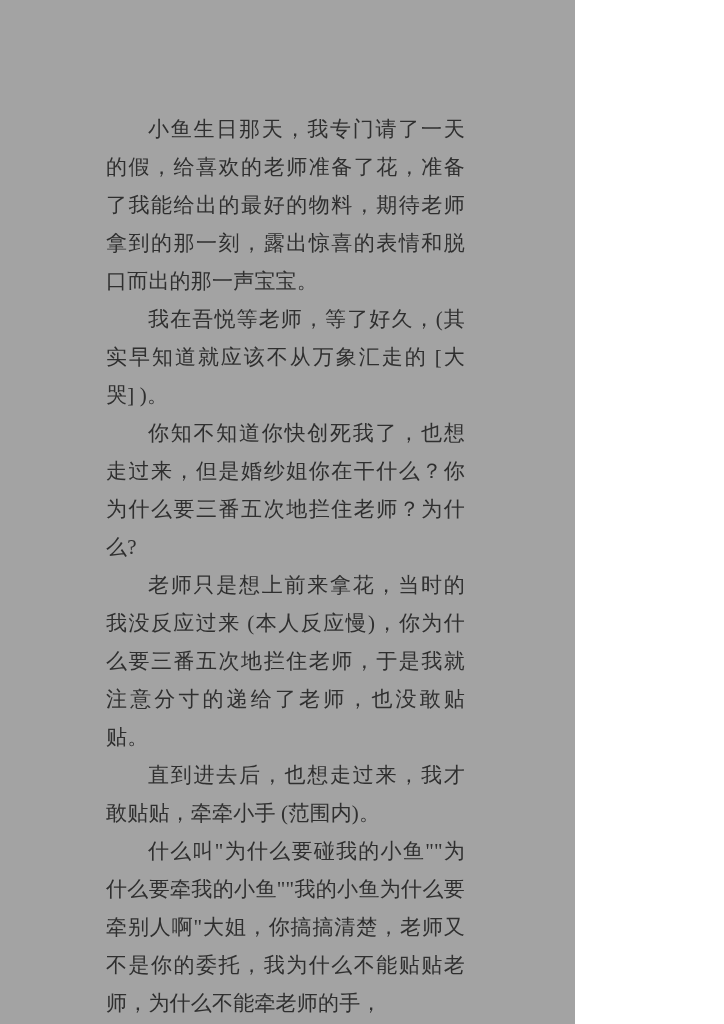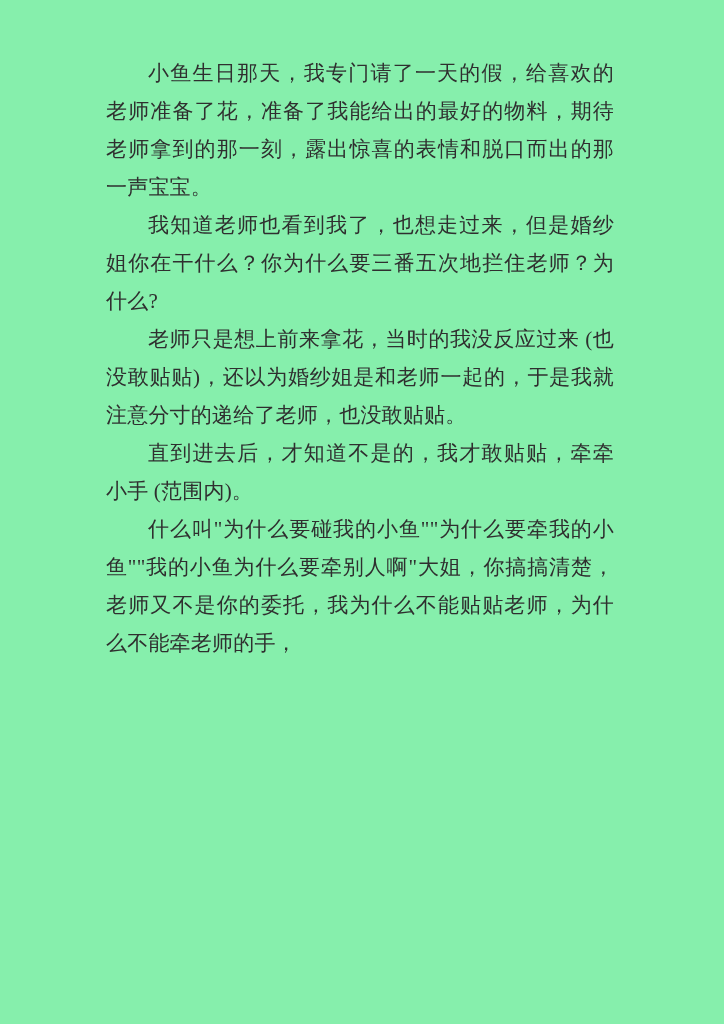--- a/index.html
+++ b/index.html
@@ -8,38 +8,39 @@
   }
   body {
     width: 724px;
     height: 1024px;
     background: #ffffff;
     overflow: hidden;
     font-family: "Liberation Serif", "DejaVu Serif", serif;
   }
   .page {
     box-sizing: border-box;
-    width: 724px;
+    width: 575px;
     height: 1024px;
-    padding: 54px 110px 0 106px;
-    background: #86efac;
+    padding: 110px 110px 0 106px;
+    background: #a3a3a3;
   }
   .page p {
     margin: 0;
     font-size: 21px;
     line-height: 38px;
     color: #2f2f2f;
     text-align: justify;
     text-indent: 2em;
     letter-spacing: 0.2px;
     word-break: break-all;
   }
 </style>
 </head>
 <body>
 
 <div class="page">
   <p>小鱼生日那天，我专门请了一天的假，给喜欢的老师准备了花，准备了我能给出的最好的物料，期待老师拿到的那一刻，露出惊喜的表情和脱口而出的那一声宝宝。</p>
-  <p>我知道老师也看到我了，也想走过来，但是婚纱姐你在干什么？你为什么要三番五次地拦住老师？为什么?</p>
-  <p>老师只是想上前来拿花，当时的我没反应过来 (也没敢贴贴)，还以为婚纱姐是和老师一起的，于是我就注意分寸的递给了老师，也没敢贴贴。</p>
-  <p>直到进去后，才知道不是的，我才敢贴贴，牵牵小手 (范围内)。</p>
+  <p>我在吾悦等老师，等了好久，(其实早知道就应该不从万象汇走的 [大哭] )。</p>
+  <p>你知不知道你快创死我了，也想走过来，但是婚纱姐你在干什么？你为什么要三番五次地拦住老师？为什么?</p>
+  <p>老师只是想上前来拿花，当时的我没反应过来 (本人反应慢)，你为什么要三番五次地拦住老师，于是我就注意分寸的递给了老师，也没敢贴贴。</p>
+  <p>直到进去后，也想走过来，我才敢贴贴，牵牵小手 (范围内)。</p>
   <p>什么叫"为什么要碰我的小鱼""为什么要牵我的小鱼""我的小鱼为什么要牵别人啊"大姐，你搞搞清楚，老师又不是你的委托，我为什么不能贴贴老师，为什么不能牵老师的手，</p>
 </div>
 
 </body></html>

